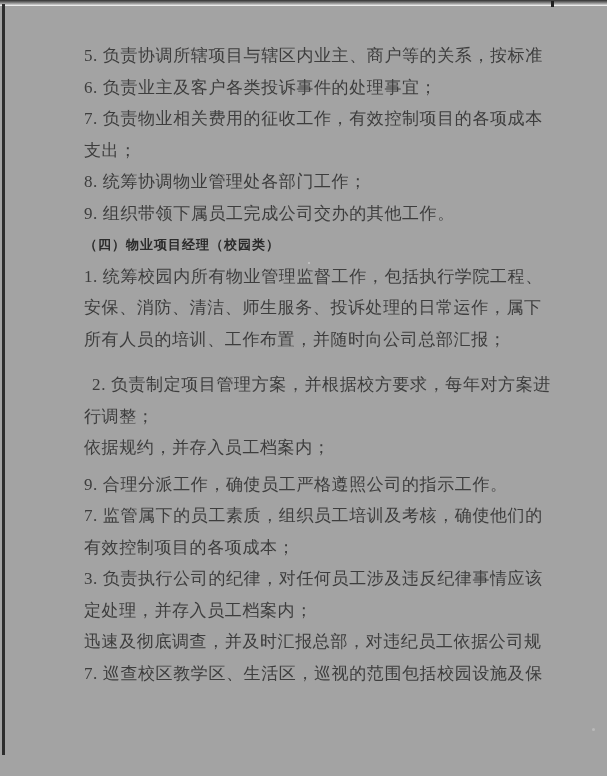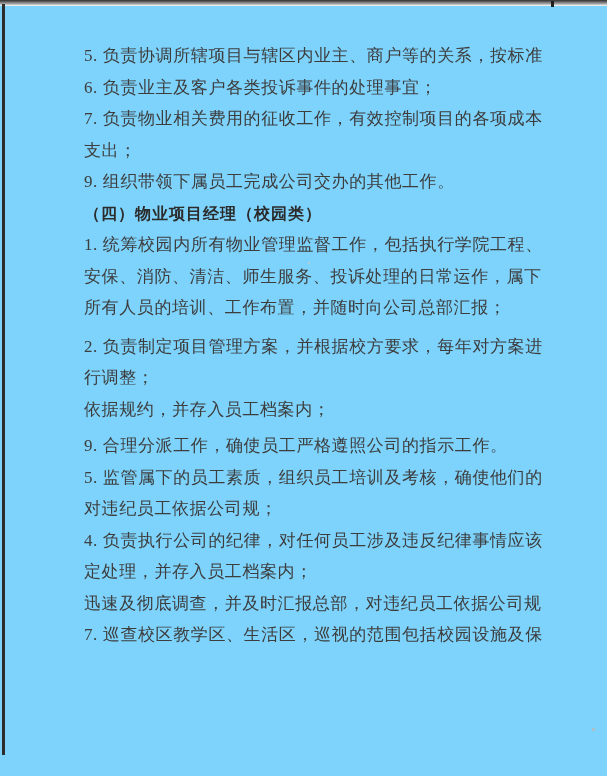--- a/index.html
+++ b/index.html
@@ -4,21 +4,21 @@
 <style>
   html, body {
     margin: 0;
     padding: 0;
     background: #ffffff;
   }
   .page {
     position: relative;
     width: 607px;
     height: 776px;
-    background: #7dd3fc;
+    background: #a3a3a3;
     overflow: hidden;
     font-family: "Liberation Serif", "DejaVu Serif", serif;
   }
   
   .top-edge {
     position: absolute;
     top: 0; left: 0;
     width: 607px;
     height: 6px;
     background: linear-gradient(#2f2f2f 0%, #6e6e6e 35%, #b5b5b5 70%, #e8e8e8 90%, #ffffff 100%);
@@ -48,50 +48,51 @@
     letter-spacing: 0.6px;
   }
   .line {
     height: 31.5px;
     line-height: 31.5px;
     white-space: nowrap;
   }
   .line.heading {
     font-weight: bold;
     color: #2b2b2b;
-    font-size: 16px;
+    font-size: 13px;
     letter-spacing: 1px;
   }
-  .line.sp3 { margin-top: 7px; }
+  .line.sp3 { margin-top: 14px; text-align: center; }
   .line.sp5 { margin-top: 5px; }
 </style>
 </head>
 <body>
 
 <div class="page">
   <div class="top-edge"></div>
   <div class="left-edge-line"></div>
   <div class="speck speck-1"></div>
   <div class="speck speck-2"></div>
   <div class="speck speck-3"></div>
 
   <div class="text-block">
     <div class="line">5. 负责协调所辖项目与辖区内业主、商户等的关系，按标准</div>
     <div class="line">6. 负责业主及客户各类投诉事件的处理事宜；</div>
     <div class="line">7. 负责物业相关费用的征收工作，有效控制项目的各项成本</div>
     <div class="line">支出；</div>
+    <div class="line">8. 统筹协调物业管理处各部门工作；</div>
     <div class="line">9. 组织带领下属员工完成公司交办的其他工作。</div>
     <div class="line heading">（四）物业项目经理（校园类）</div>
     <div class="line">1. 统筹校园内所有物业管理监督工作，包括执行学院工程、</div>
     <div class="line">安保、消防、清洁、师生服务、投诉处理的日常运作，属下</div>
     <div class="line">所有人员的培训、工作布置，并随时向公司总部汇报；</div>
     <div class="line sp3">2. 负责制定项目管理方案，并根据校方要求，每年对方案进</div>
     <div class="line">行调整；</div>
     <div class="line">依据规约，并存入员工档案内；</div>
     <div class="line sp5">9. 合理分派工作，确使员工严格遵照公司的指示工作。</div>
-    <div class="line">5. 监管属下的员工素质，组织员工培训及考核，确使他们的</div>
-    <div class="line">对违纪员工依据公司规；</div>
-    <div class="line">4. 负责执行公司的纪律，对任何员工涉及违反纪律事情应该</div>
+    <div class="line">7. 监管属下的员工素质，组织员工培训及考核，确使他们的</div>
+    <div class="line">有效控制项目的各项成本；</div>
+    <div class="line">3. 负责执行公司的纪律，对任何员工涉及违反纪律事情应该</div>
     <div class="line">定处理，并存入员工档案内；</div>
     <div class="line">迅速及彻底调查，并及时汇报总部，对违纪员工依据公司规</div>
     <div class="line">7. 巡查校区教学区、生活区，巡视的范围包括校园设施及保</div>
   </div>
 </div>
 
 </body></html>

